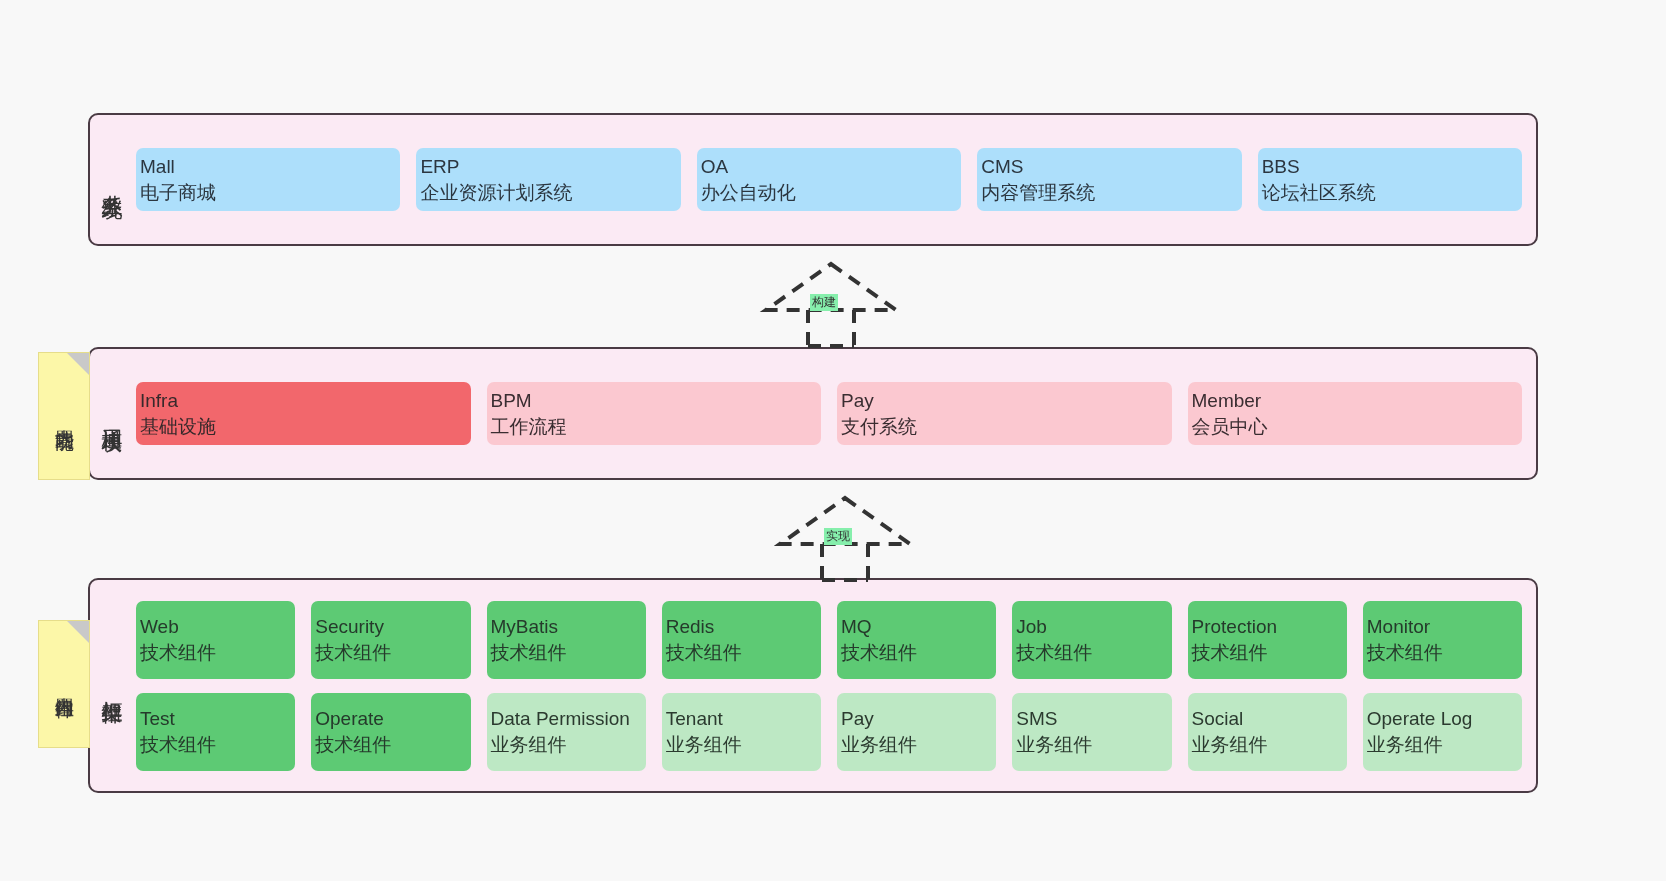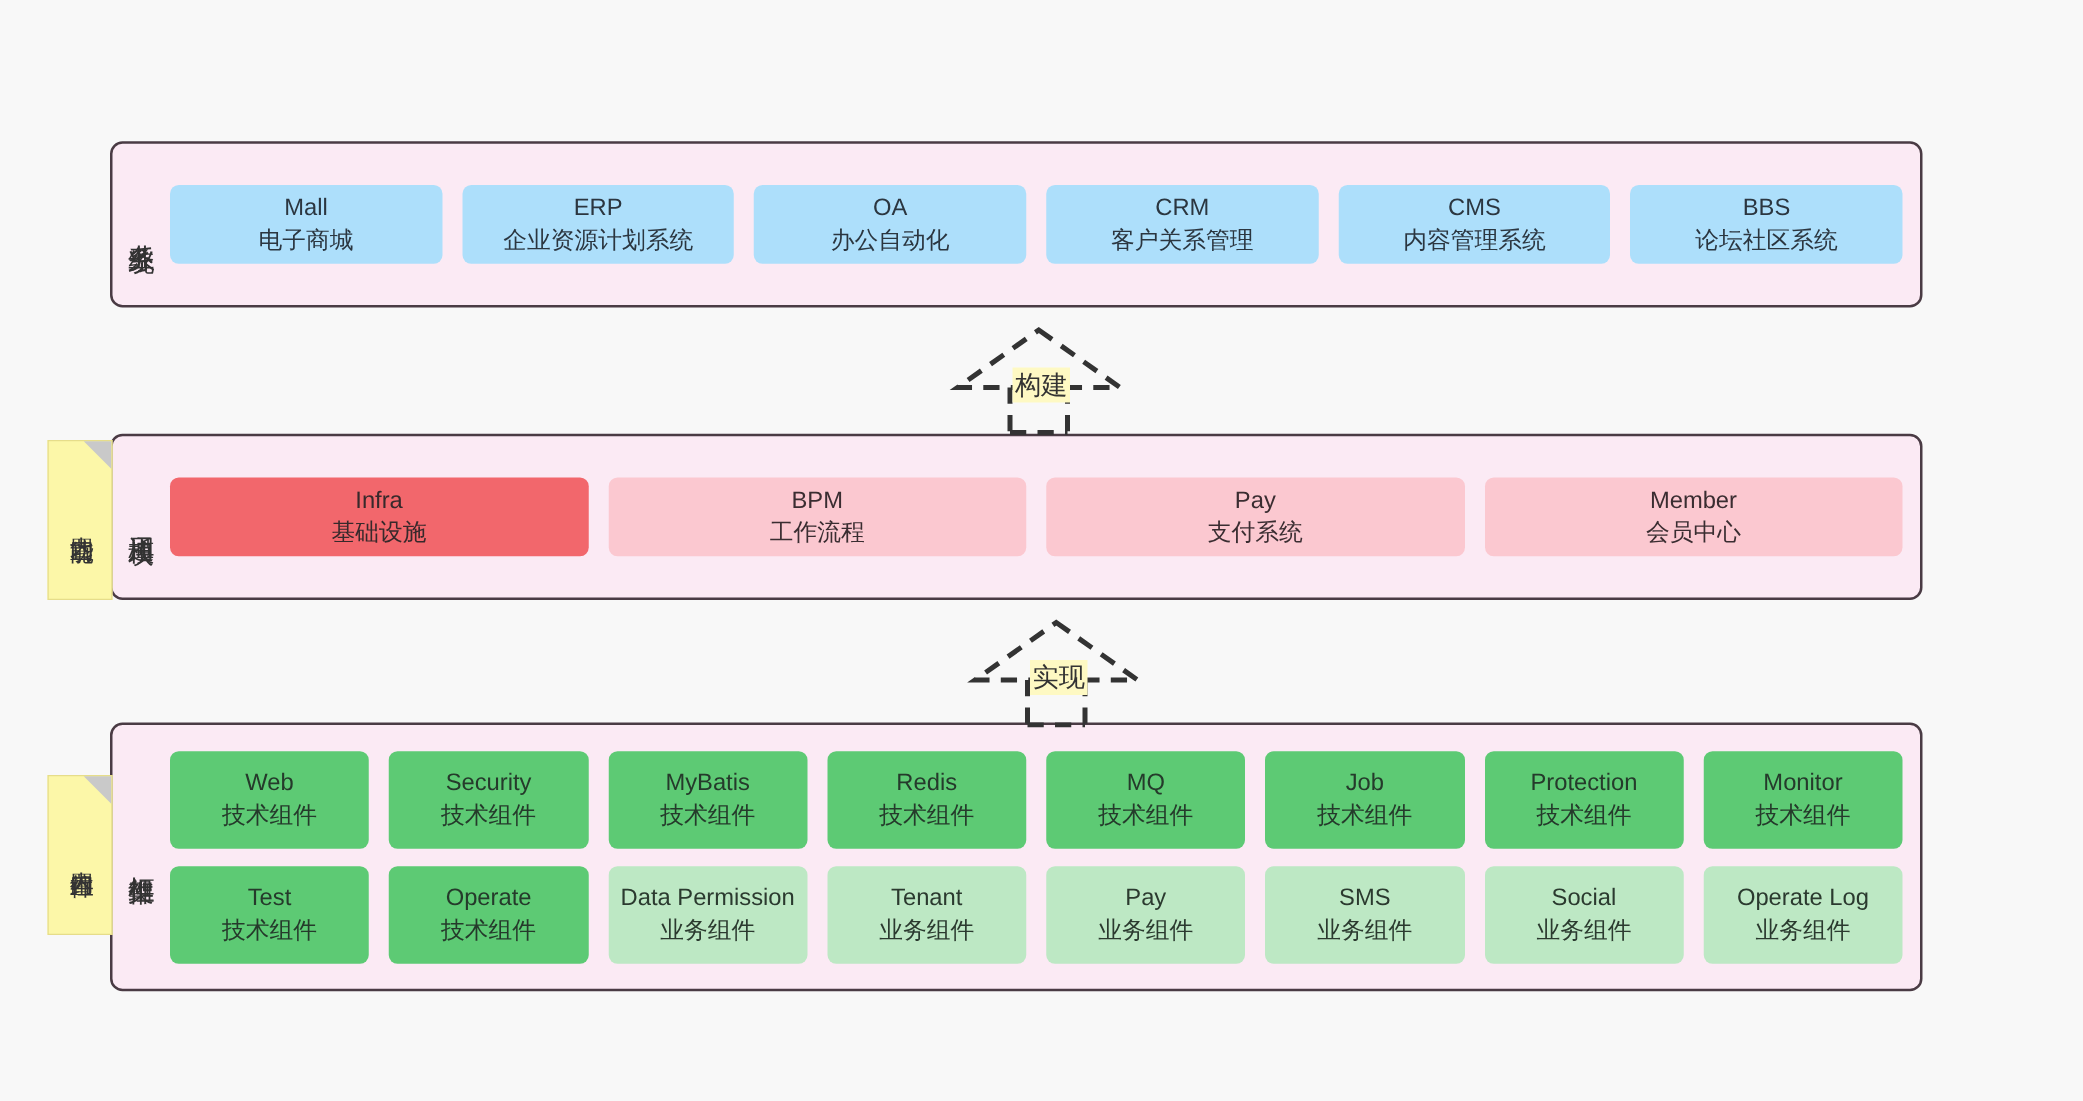--- a/index.html
+++ b/index.html
@@ -58,21 +58,21 @@
     width: 100%;
     gap: 14px;
   }
 
   
   .node {
     flex: 1 1 0;
     border-radius: 7px;
     display: flex;
     flex-direction: column;
-    align-items: center;
+    align-items: flex-start;
     justify-content: center;
     color: #2f3a33;
     font-size: 19px;
     line-height: 1.32;
     text-align: center;
     padding: 6px 4px;
     min-width: 0;
   }
   .node .l1 { white-space: nowrap; }
   .node .l2 { white-space: nowrap; }
@@ -105,23 +105,23 @@
     top: 0; right: 0;
     width: 0; height: 0;
     border-top: 22px solid #c9c9c9;
     border-left: 22px solid transparent;
   }
 
   
   .uml-arrow { position: absolute; z-index: 2; }
   .uml-arrow .lbl {
     position: absolute;
-    font-size: 21px;
+    font-size: 12px;
     color: #333333;
-    background: #fef9c3;
+    background: #86efac;
     padding: 0 2px;
     white-space: nowrap;
   }
 </style>
 </head>
 <body>
 
 <div id="stage">
 
   <div class="layer" id="layer-business" style="left:88px; top:113px; width:1450px; height:133px;">
@@ -133,24 +133,20 @@
             <span class="l1">Mall</span>
             <span class="l2">电子商城</span>
           </div>
           <div class="node n-blue">
             <span class="l1">ERP</span>
             <span class="l2">企业资源计划系统</span>
           </div>
           <div class="node n-blue">
             <span class="l1">OA</span>
             <span class="l2">办公自动化</span>
-          </div>
-          <div class="node n-blue">
-            <span class="l1">CRM</span>
-            <span class="l2">客户关系管理</span>
           </div>
           <div class="node n-blue">
             <span class="l1">CMS</span>
             <span class="l2">内容管理系统</span>
           </div>
           <div class="node n-blue">
             <span class="l1">BBS</span>
             <span class="l2">论坛社区系统</span>
           </div>
         </div>

